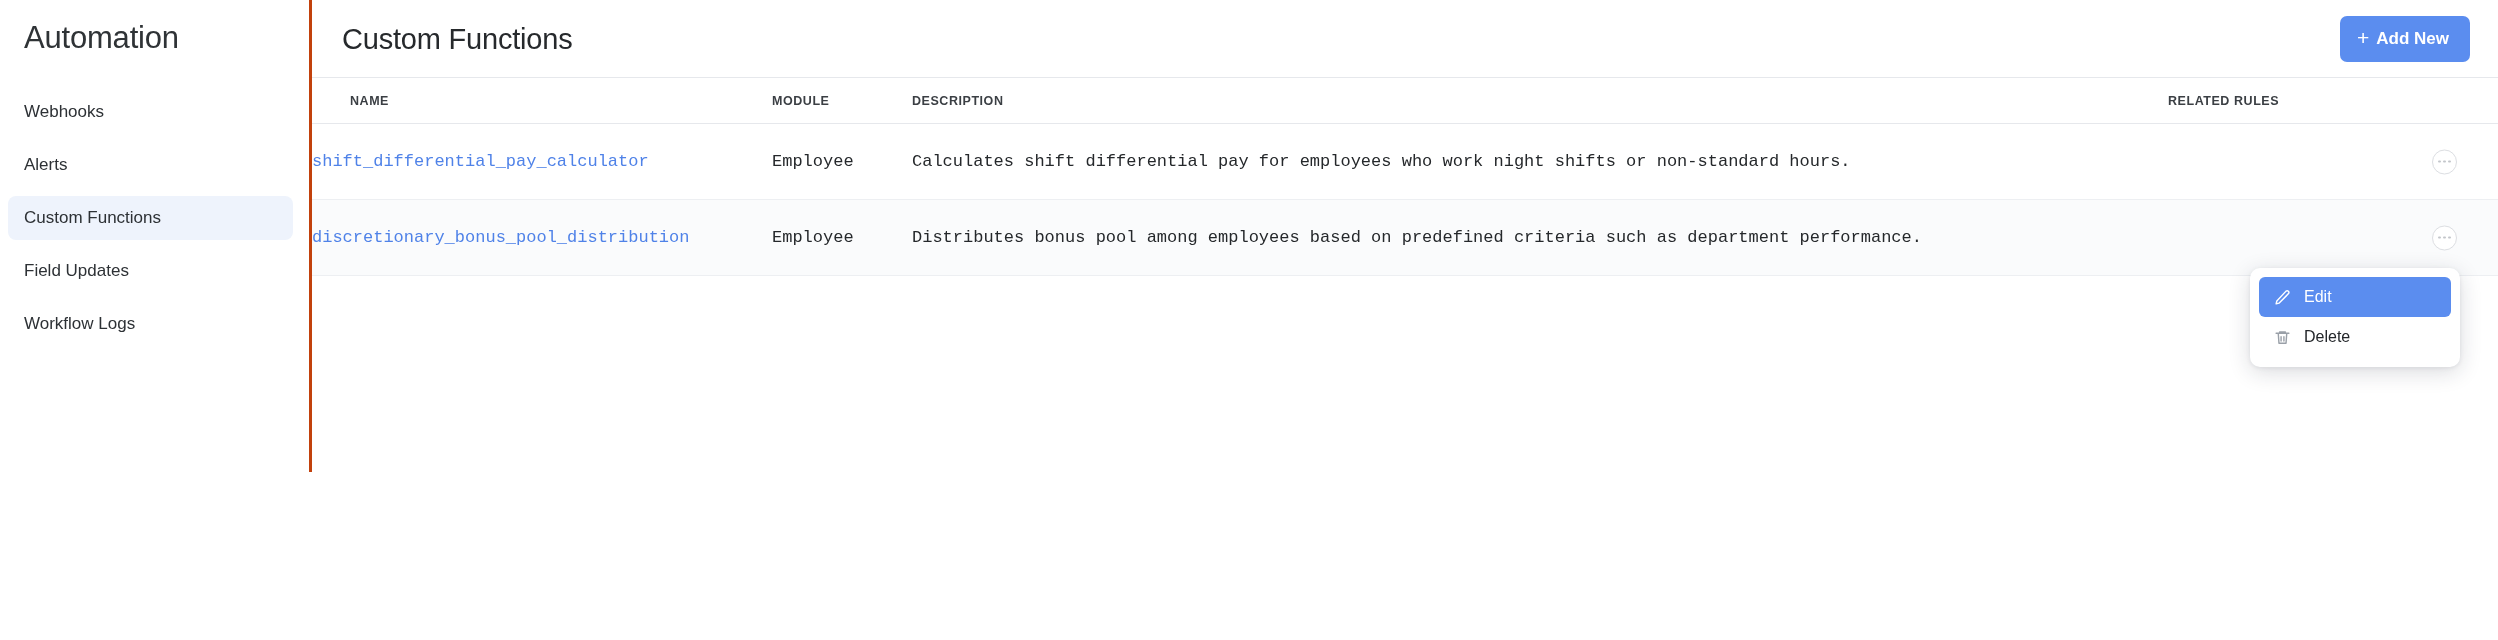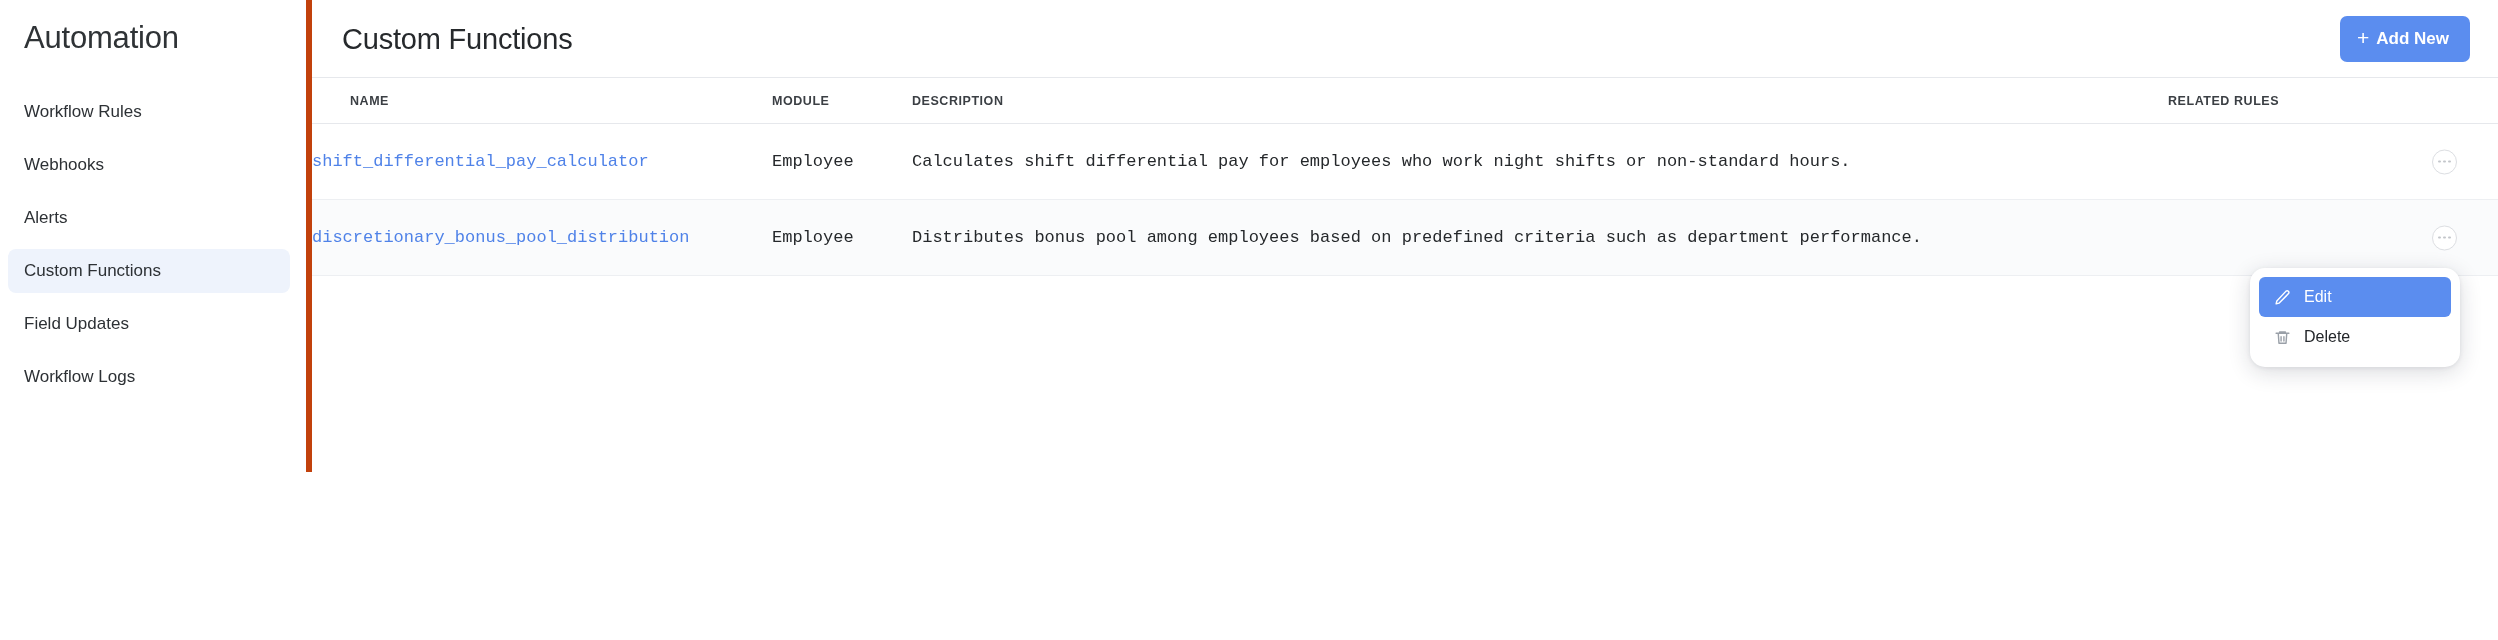--- a/index.html
+++ b/index.html
@@ -20,21 +20,21 @@
     background: #ffffff;
     overflow: hidden;
   }
 
   
   .sidebar {
     width: 312px;
     height: 472px;
     flex: 0 0 312px;
     background: #ffffff;
-    border-right: 6px solid #c2410c;
+    border-right: 3px solid #c2410c;
     padding: 0;
     position: relative;
   }
 
   .sidebar-title {
     font-size: 31px;
     font-weight: 400;
     color: #2f3336;
     letter-spacing: -0.2px;
     padding: 0 0 0 24px;
@@ -193,21 +193,21 @@
     background: #c3c6cb;
   }
 
   
   .ctx-menu {
     position: absolute;
     left: 1938px;
     top: 268px;
     width: 210px;
     background: #ffffff;
-    border-radius: 15px;
+    border-radius: 10px;
     box-shadow: 0 5px 22px rgba(23,31,51,0.16), 0 1px 4px rgba(23,31,51,0.08);
     padding: 9px 9px 10px 9px;
     z-index: 40;
   }
 
   .ctx-item {
     display: flex;
     align-items: center;
     gap: 13px;
     height: 40px;
@@ -238,23 +238,20 @@
   .ctx-label { line-height: 1; }
 </style>
 </head>
 <body>
 
 <div id="app">
 
   <aside class="sidebar">
     <div class="sidebar-title">Automation</div>
     <nav class="sidebar-nav">
-      <div class="sidebar-item">
-        <span>Workflow Rules</span>
-      </div>
       <div class="sidebar-item">
         <span>Webhooks</span>
       </div>
       <div class="sidebar-item">
         <span>Alerts</span>
       </div>
       <div class="sidebar-item active">
         <span>Custom Functions</span>
       </div>
       <div class="sidebar-item">

